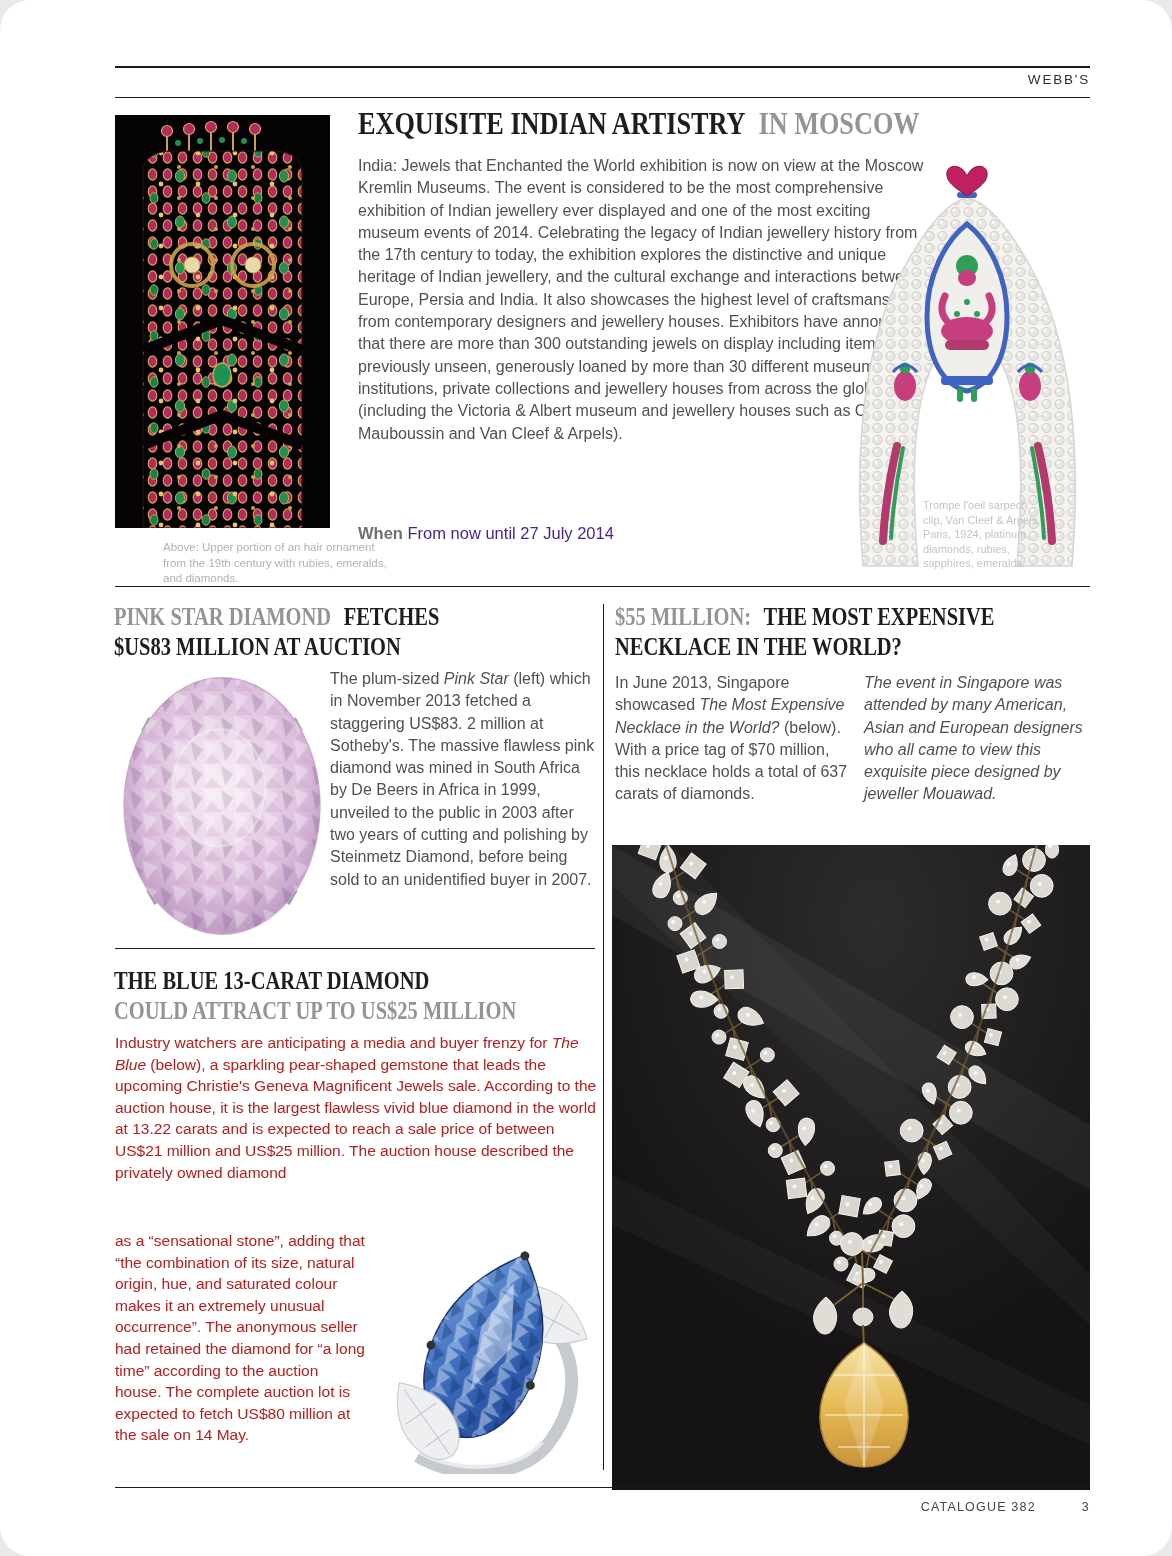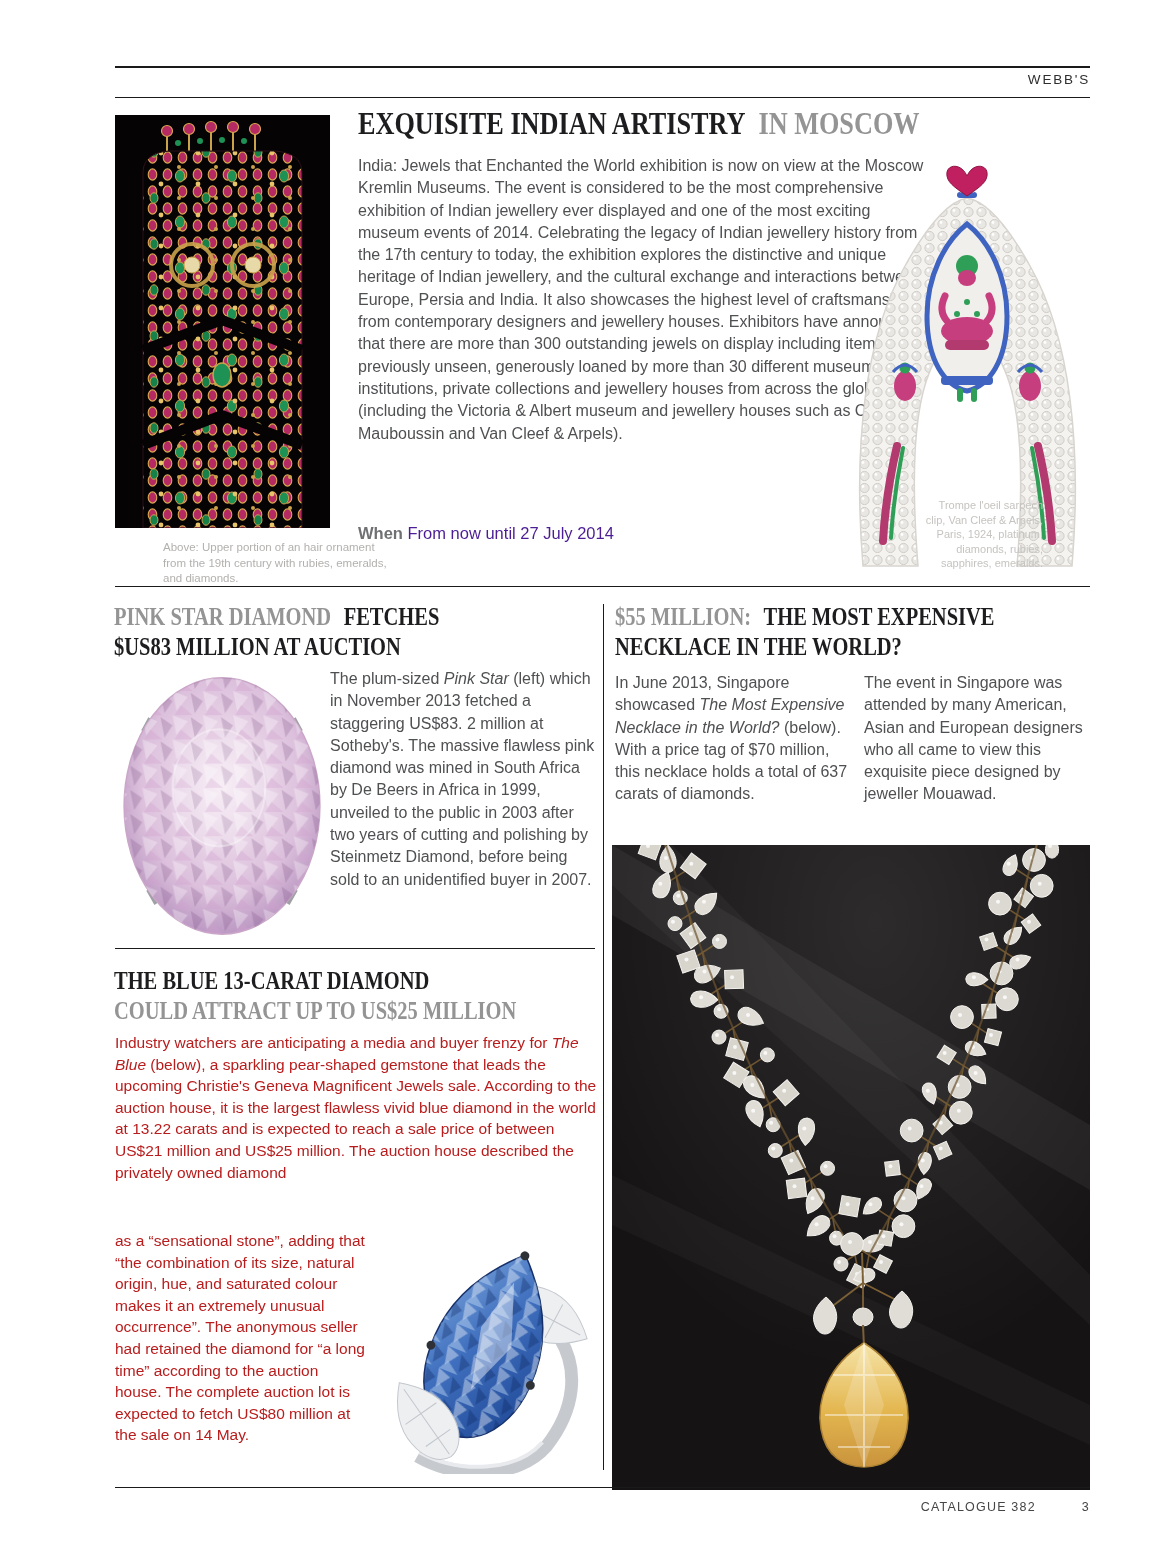--- a/index.html
+++ b/index.html
@@ -1,35 +1,35 @@
 <!DOCTYPE html>
 <html><head>
 <meta charset="utf-8">
 <style>
   html,body{margin:0;padding:0;background:#e9e9e9;}
   .page{position:relative;width:1172px;height:1556px;background:#ffffff;margin:0 auto;
-        font-family:"Liberation Sans", sans-serif;overflow:hidden;}
+        font-family:"Liberation Sans", sans-serif;overflow:hidden;border-radius:30px;}
   .abs{position:absolute;}
   .rule{background:#1a1a1a;}
   .brand{font-size:13.5px;letter-spacing:1.8px;color:#2e2e2e;text-align:right;}
   .h1,.h2{font-family:"Liberation Serif", serif;font-weight:700;color:#1d1d1f;
           transform:scaleX(.82);transform-origin:0 0;white-space:nowrap;margin:0;}
   .h1{font-size:32px;line-height:1.05;}
   .h2{font-size:25px;line-height:1.18;}
   .hg{color:#949494;}
   .hd{color:#1d1d1f;}
   .sp{margin-left:9px;}
   .body{font-size:16px;line-height:22.3px;color:#4f5052;margin:0;}
   .body i{font-style:italic;}
   .body-sm{font-size:15.5px;line-height:21.6px;color:#b91c1c;margin:0;}
   .caption{font-size:11.5px;line-height:15.5px;color:#b3b1ae;}
   .ww{font-size:16.5px;line-height:25px;}
   .ww-label{font-weight:700;color:#6f7072;margin-top:35px;}
   .ww-value{color:#4c1d95;}
-  figure{margin:0;padding:0;text-align:right;}
+  figure{margin:0;padding:0;}
   .footer-row{display:flex;justify-content:flex-end;align-items:flex-start;gap:46px;
               font-size:12.5px;letter-spacing:1.2px;color:#454545;}
   .sarpech-caption{position:absolute;left:78px;top:352px;width:120px;
                    font-size:11px;line-height:14.5px;color:#c6c4c0;}
 </style>
 </head>
 <body>
 
 <div class="page">
 
@@ -179,21 +179,21 @@
   <p class="abs body" style="left:330px;top:668px;width:270px;"><span>The plum-sized </span><i>Pink Star</i><span> (left) which in November 2013 fetched a staggering US$83. 2 million at Sotheby's. The massive flawless pink diamond was mined in South Africa by De Beers in Africa in 1999, unveiled to the public in 2003 after two years of cutting and polishing by Steinmetz Diamond, before being sold to an unidentified buyer in 2007.</span></p>
 
   <h2 class="abs h2" style="left:615px;top:602px;">
     <div>
       <span class="hg">$55 MILLION:</span>
       <span class="hd sp">THE MOST EXPENSIVE</span>
     </div>
     <div class="hd">NECKLACE IN THE WORLD?</div>
   </h2>
   <p class="abs body" style="left:615px;top:672px;width:237px;"><span>In June 2013, Singapore showcased </span><i>The Most Expensive Necklace in the World?</i><span> (below). With a price tag of $70 million, this necklace holds a total of 637 carats of diamonds.</span></p>
-  <p class="abs body" style="left:864px;top:672px;width:230px;">The event in Singapore was attended by many American, Asian and European designers who all came to view this exquisite piece designed by jeweller Mouawad.</p>
+  <p class="abs body" style="left:864px;top:672px;width:230px;font-style:italic;">The event in Singapore was attended by many American, Asian and European designers who all came to view this exquisite piece designed by jeweller Mouawad.</p>
 
   <figure class="abs" style="left:612px;top:845px;width:478px;height:645px;">
     <svg id="neckSvg" viewBox="0 0 478 645" width="478" height="645">
       <defs>
         <linearGradient id="gYel" x1="0" y1="0" x2="0" y2="1">
           <stop offset="0%" stop-color="#f6e4a8"></stop>
           <stop offset="55%" stop-color="#e3b64f"></stop>
           <stop offset="100%" stop-color="#c9933c"></stop>
         </linearGradient>
         <radialGradient id="gGlow" cx="55%" cy="12%" r="70%">

